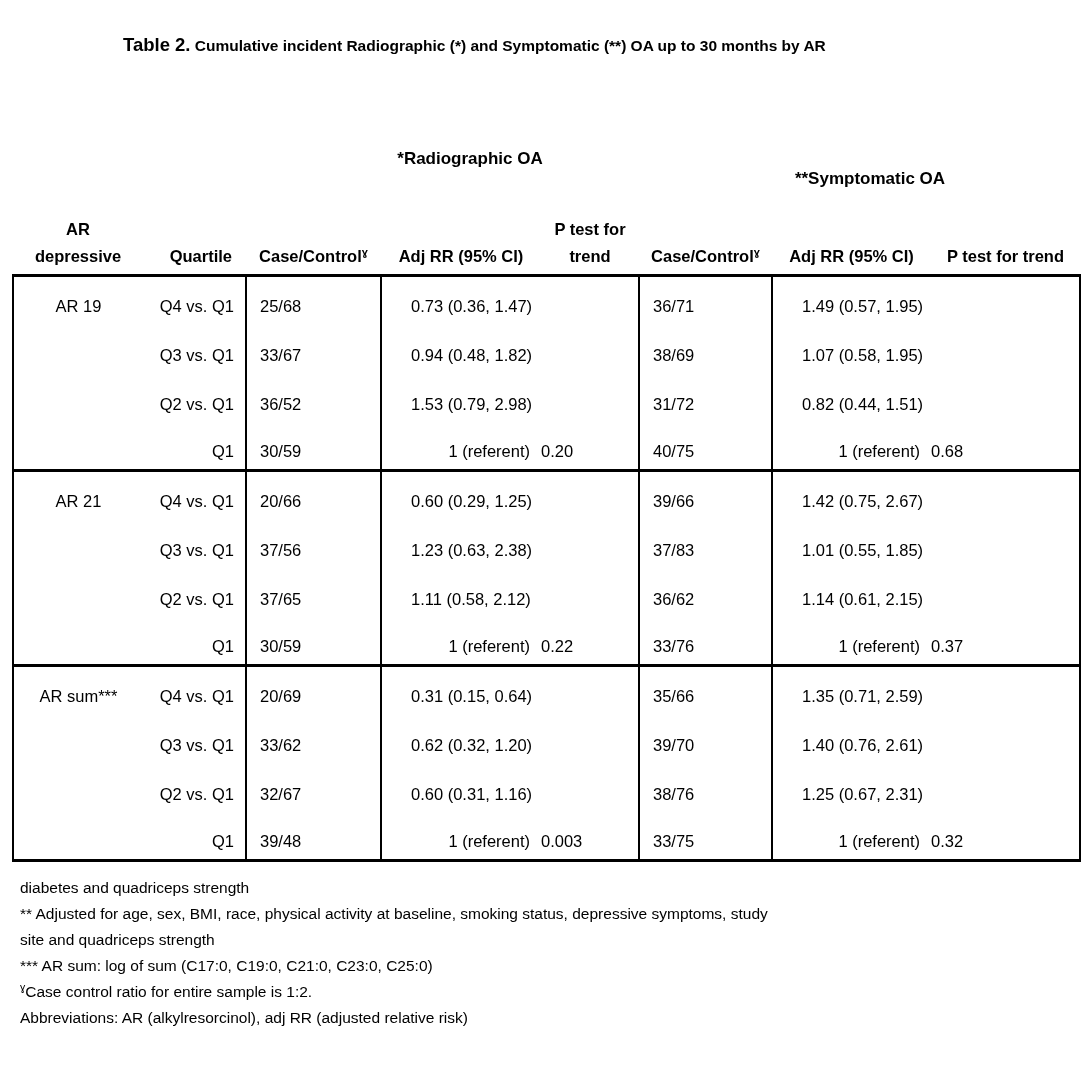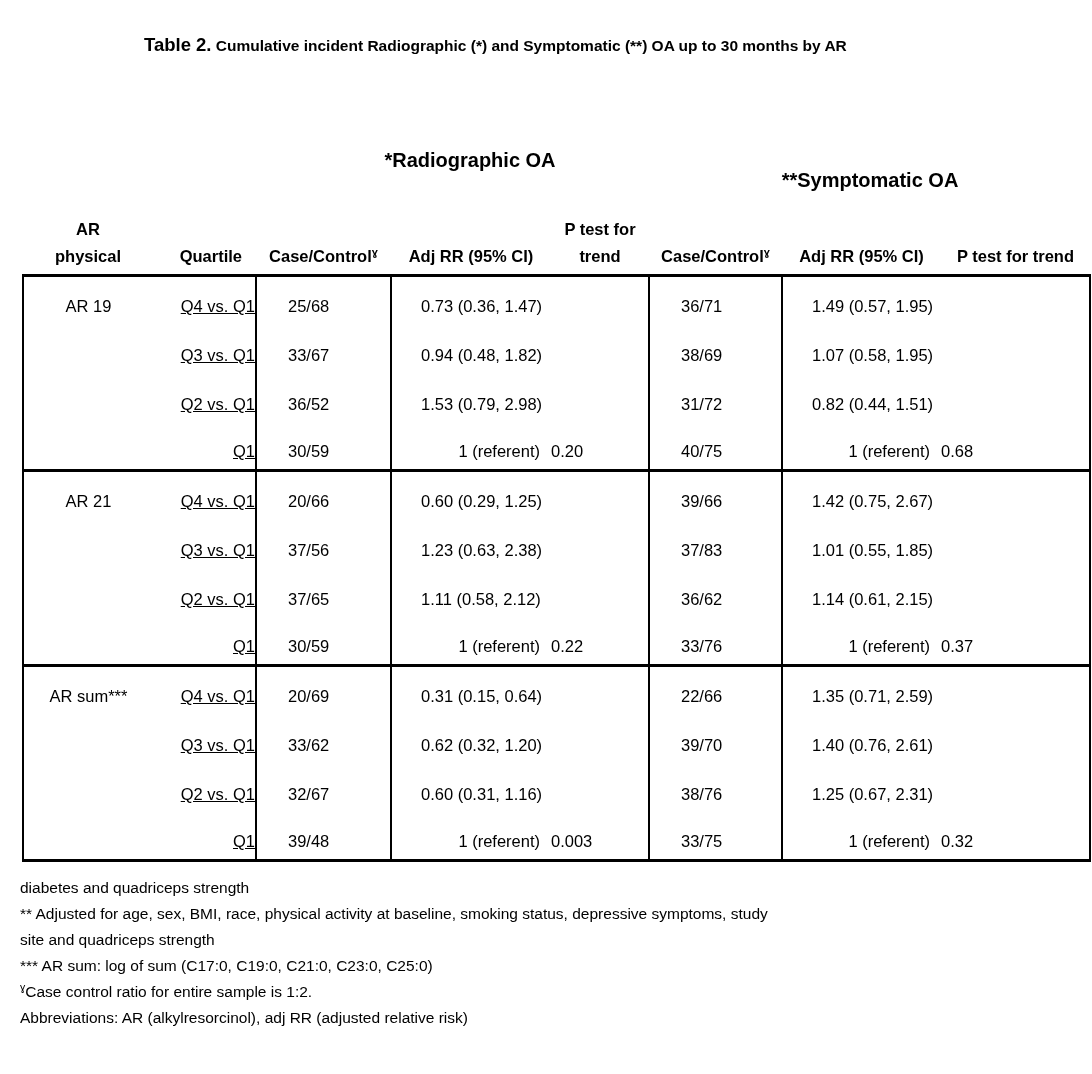--- a/index.html
+++ b/index.html
@@ -12,36 +12,35 @@
     overflow: hidden;
   }
 
   .title {
     position: absolute;
     left: 123px; top: 31px;
     width: 830px;
     font-weight: 700;
     font-size: 15.5px;
     line-height: 28px;
-    margin-left: 21px;
   }
   .title .title-prefix { font-size: 18.5px; }
 
   .group-header {
     position: absolute;
     top: 149px;
     width: 300px;
     text-align: center;
     font-weight: 700;
-    font-size: 20px;
+    font-size: 17px;
   }
   .group-header.radio { left: 320px; }
   .group-header.symp  { left: 720px; margin-top: 20px; }
 
-  .table-wrap { position: absolute; left: 12px; top: 216px; margin-left: 10px; }
+  .table-wrap { position: absolute; left: 12px; top: 216px; }
 
   table.main {
     border-collapse: collapse;
     table-layout: fixed;
     width: 1067px;
   }
   table.main th, table.main td {
     font-size: 16.5px;
     vertical-align: bottom;
     overflow: visible;
@@ -57,22 +56,22 @@
   }
   thead th.h-homologue { padding-left: 20px; }
   thead th.h-quartile  { text-align: right; padding-right: 14px; }
   thead th sup { font-size: 11px; vertical-align: super; line-height: 0; }
 
   tbody td { height: 48.75px; padding-bottom: 8px; }
   tbody tr.block-start td { border-top: 3px solid #000; }
   tbody tr:last-child td  { border-bottom: 3px solid #000; }
 
   td.col-homologue { text-align: center; padding-left: 20px; border-left: 2.5px solid #000; }
-  td.col-quartile  { text-align: right; border-right: 2.5px solid #000; text-decoration: underline; }
-  td.col-cc        { text-align: left; padding-left: 31px; border-right: 2.5px solid #000; }
+  td.col-quartile  { text-align: right; padding-right: 11px; border-right: 2.5px solid #000; }
+  td.col-cc        { text-align: left; padding-left: 13px; border-right: 2.5px solid #000; }
   td.col-rr        { text-align: left; padding-left: 29px; }
   td.col-rr.referent { text-align: right; padding-right: 11px; }
   td.col-p         { text-align: left; }
   td.col-p.b-right { border-right: 2.5px solid #000; }
 
   .footnotes {
     position: absolute;
     left: 20px; top: 875px;
     font-size: 15.5px;
     line-height: 26px;
@@ -98,21 +97,21 @@
         <col style="width:160px">
       <col style="width:98px">
         <col style="width:133px">
         <col style="width:159px">
         <col style="width:149px">
     </colgroup>
     <thead>
       <tr>
         <th class="h-homologue">
           <div>AR</div>
-          <div>physical</div>
+          <div>depressive</div>
         </th>
         <th class="h-quartile">Quartile</th>
         <th><span>Case/Control</span><sup>ɣ</sup></th>
         <th>Adj RR (95% CI)</th>
         <th>
           <div>P test for</div>
           <div>trend</div>
         </th>
         <th><span>Case/Control</span><sup>ɣ</sup></th>
         <th>Adj RR (95% CI)</th>
@@ -199,21 +198,21 @@
           <td class="col-cc">33/76</td>
           <td class="col-rr referent">1 (referent)</td>
           <td class="col-p b-right">0.37</td>
         </tr>
         <tr class="block-start">
           <td class="col-homologue">AR sum***</td>
           <td class="col-quartile">Q4 vs. Q1</td>
           <td class="col-cc">20/69</td>
           <td class="col-rr">0.31 (0.15, 0.64)</td>
           <td class="col-p b-right"></td>
-          <td class="col-cc">22/66</td>
+          <td class="col-cc">35/66</td>
           <td class="col-rr">1.35 (0.71, 2.59)</td>
           <td class="col-p b-right"></td>
         </tr>
         <tr>
           <td class="col-homologue"></td>
           <td class="col-quartile">Q3 vs. Q1</td>
           <td class="col-cc">33/62</td>
           <td class="col-rr">0.62 (0.32, 1.20)</td>
           <td class="col-p b-right"></td>
           <td class="col-cc">39/70</td>

